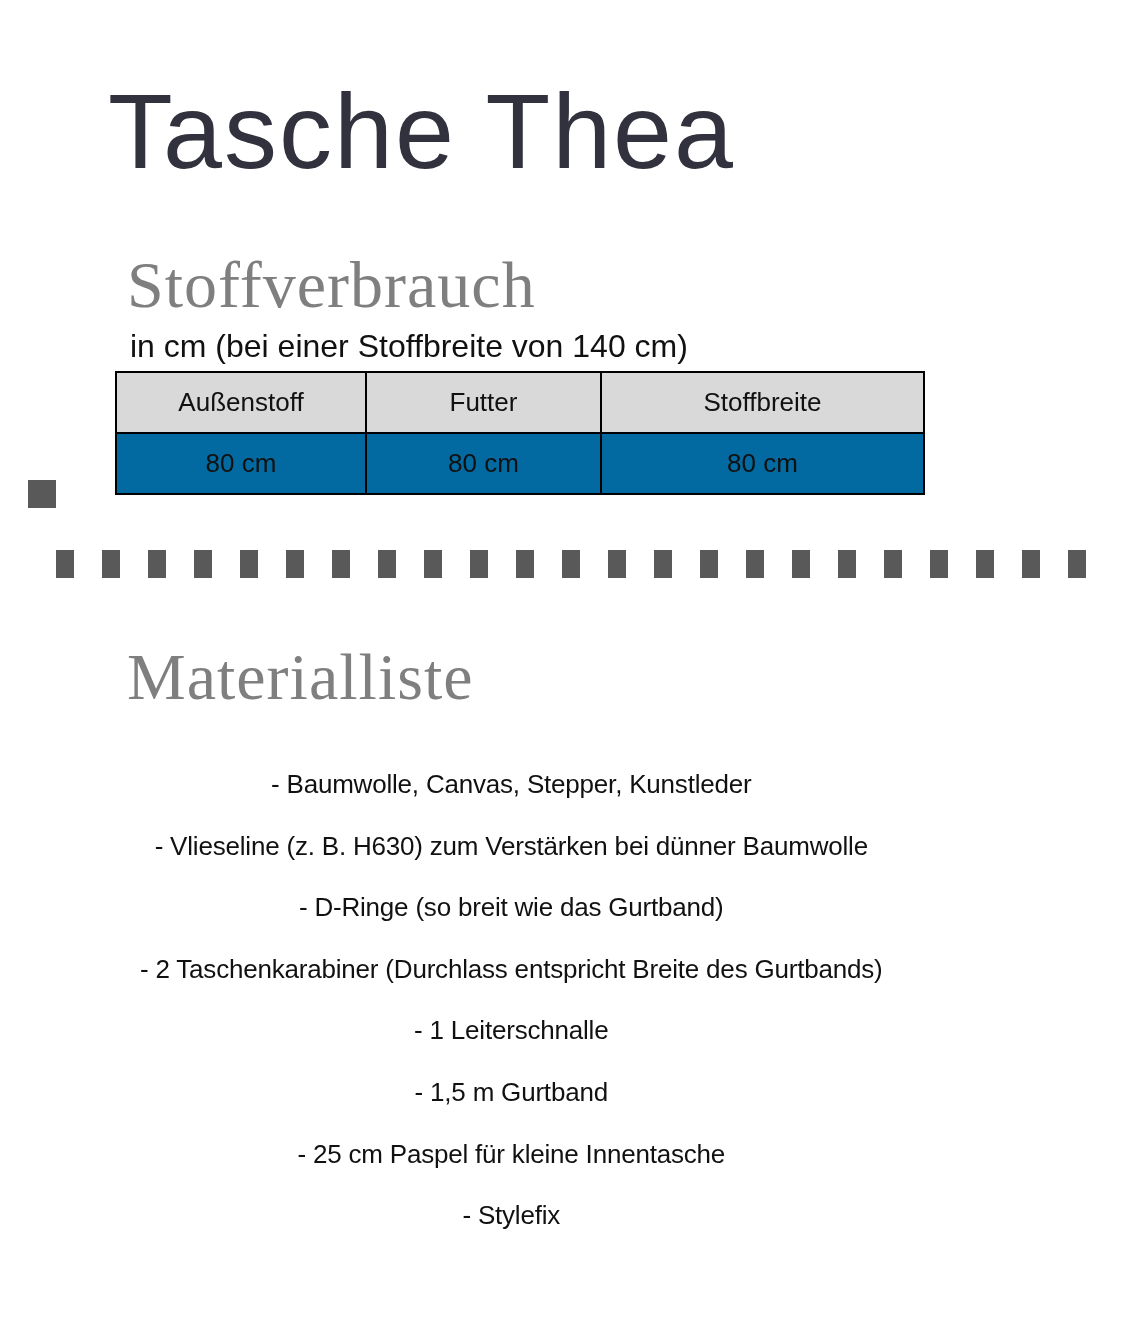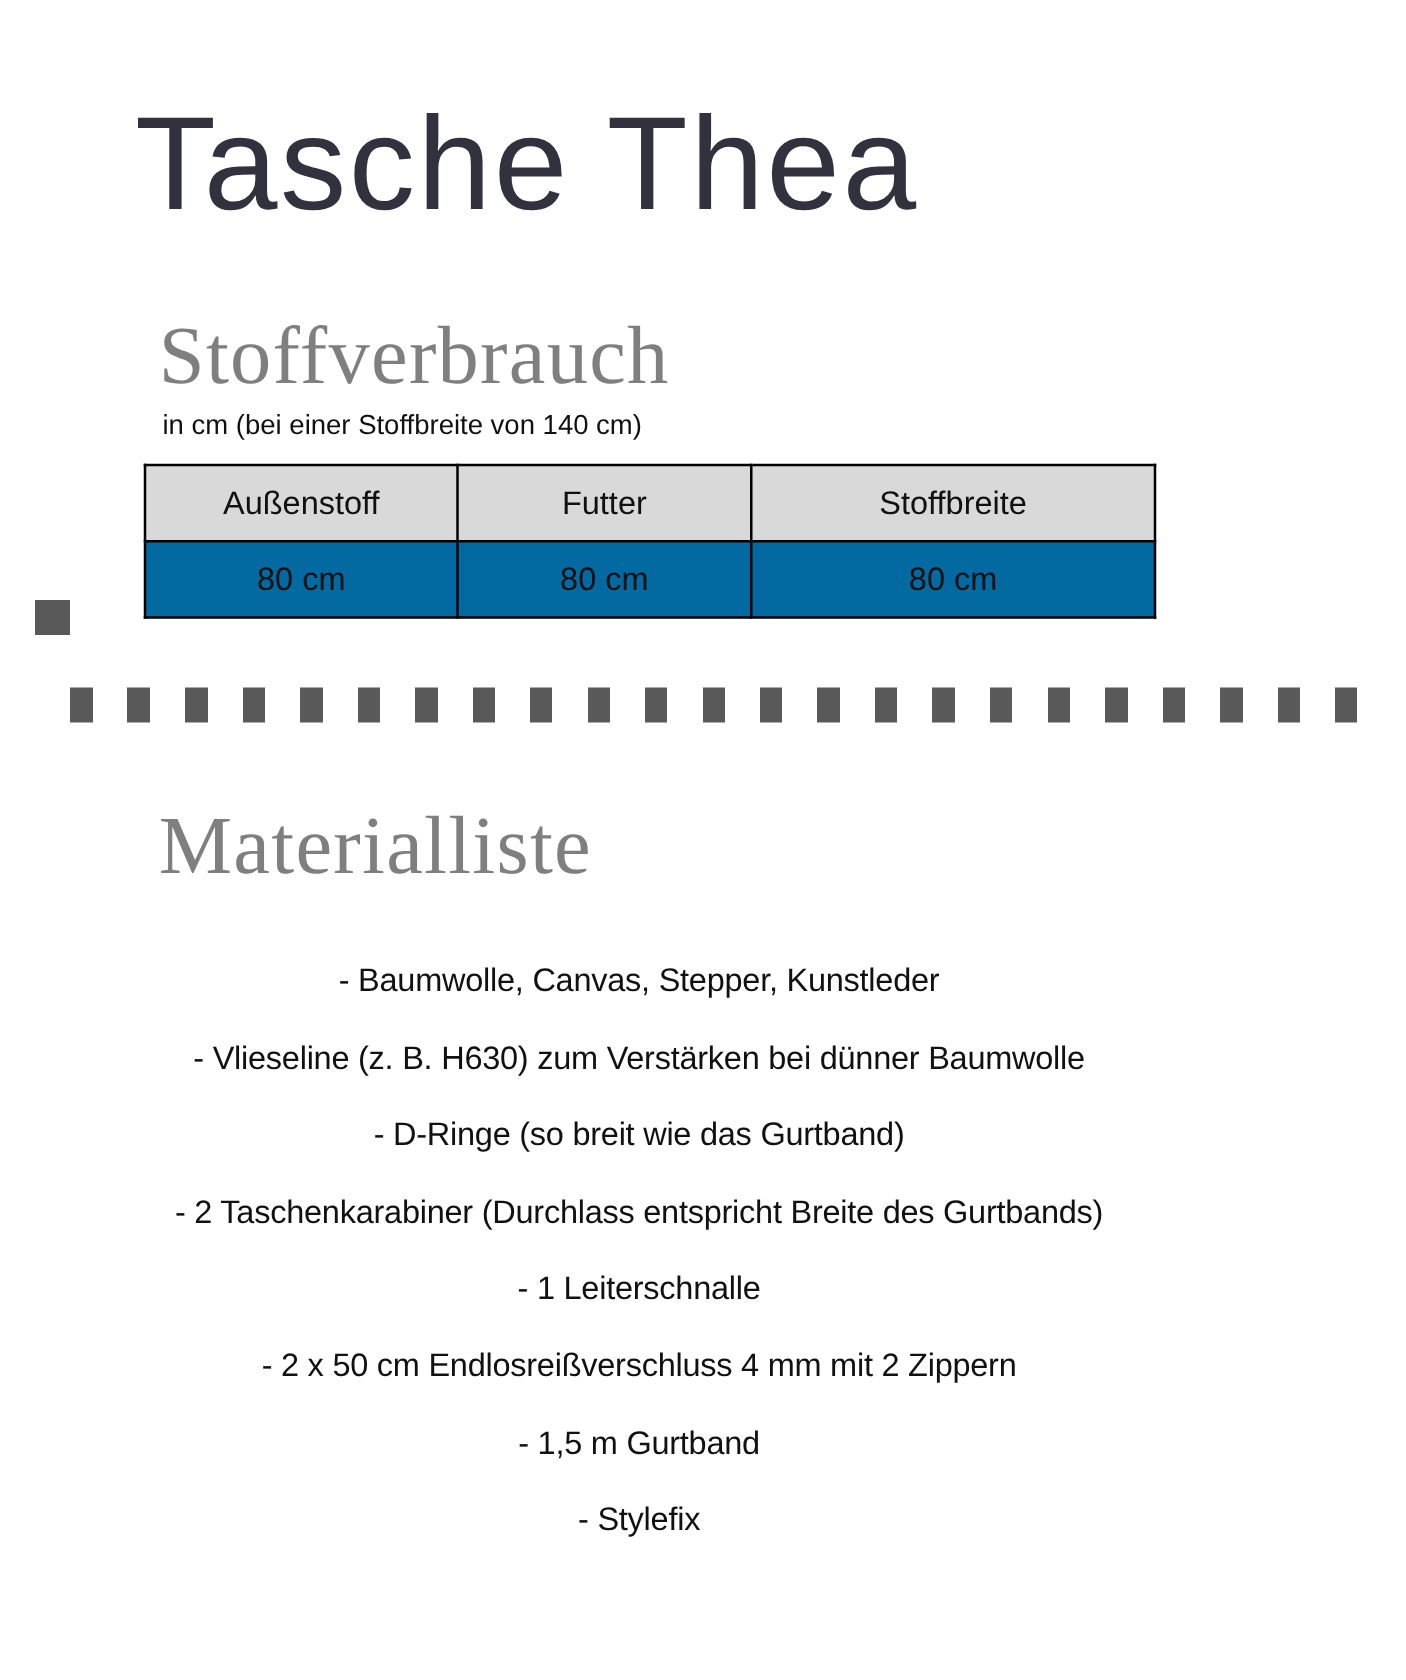--- a/index.html
+++ b/index.html
@@ -44,21 +44,21 @@
     letter-spacing: 1px;
     color: var(--heading_text);
     white-space: nowrap;
   }
   .heading-fabric { top: 210px; }
   .heading-materials { top: 602px; }
   .fabric-subtitle {
     position: absolute;
     top: 285px;
     left: 88px;
-    font-size: 22px;
+    font-size: 32px;
     line-height: 1.2;
     color: var(--body_text);
     white-space: nowrap;
   }
   table.fabric-table {
     position: absolute;
     top: 343px;
     left: 87px;
     width: 808px;
     border-collapse: collapse;
@@ -156,18 +156,18 @@
   <div class="dashed-divider"></div>
 
   <h2 class="section-heading heading-materials">Materialliste</h2>
 
   <ul class="material-list">
     <li>- Baumwolle, Canvas, Stepper, Kunstleder</li>
     <li>- Vlieseline (z. B. H630) zum Verstärken bei dünner Baumwolle</li>
     <li>- D-Ringe (so breit wie das Gurtband)</li>
     <li>- 2 Taschenkarabiner (Durchlass entspricht Breite des Gurtbands)</li>
     <li>- 1 Leiterschnalle</li>
-    <li>- 2 x 50 cm Endlosreißverschluss 4 mm mit 2 Zippern</li>
     <li>- 1,5 m Gurtband</li>
+    <li>- 25 cm Paspel für kleine Innentasche</li>
     <li>- Stylefix</li>
   </ul>
 
 </div>
 
 </body></html>

